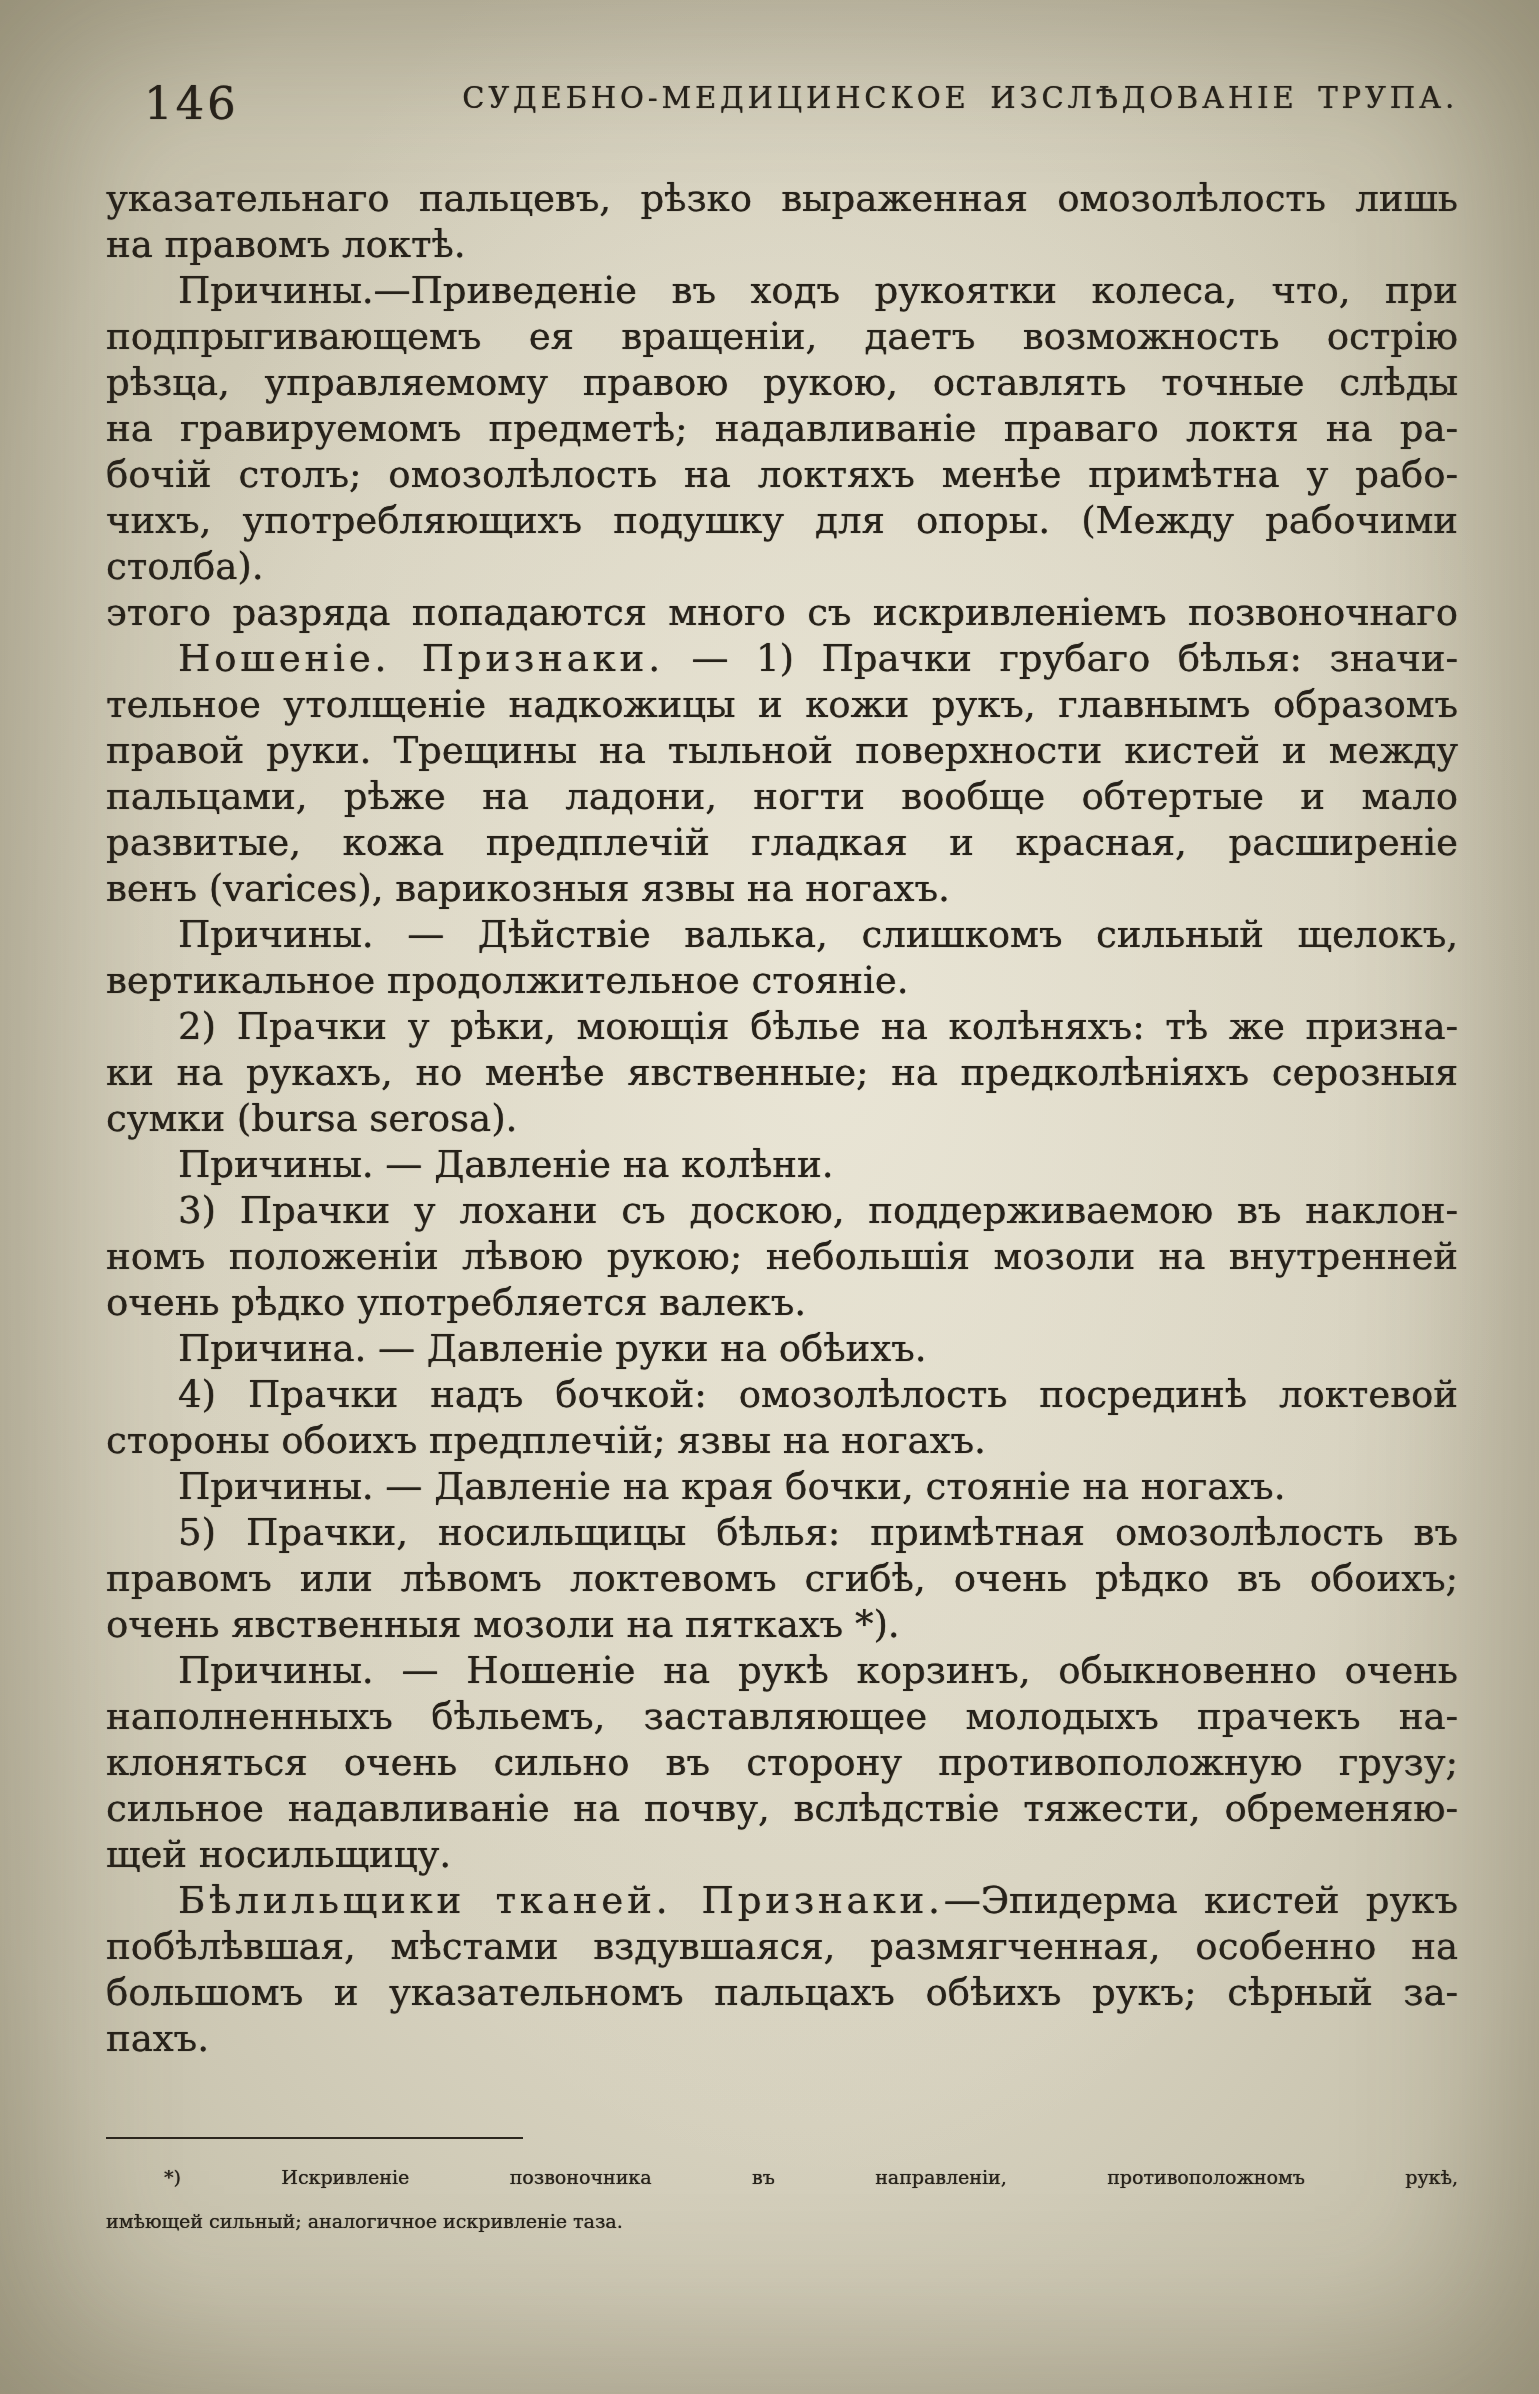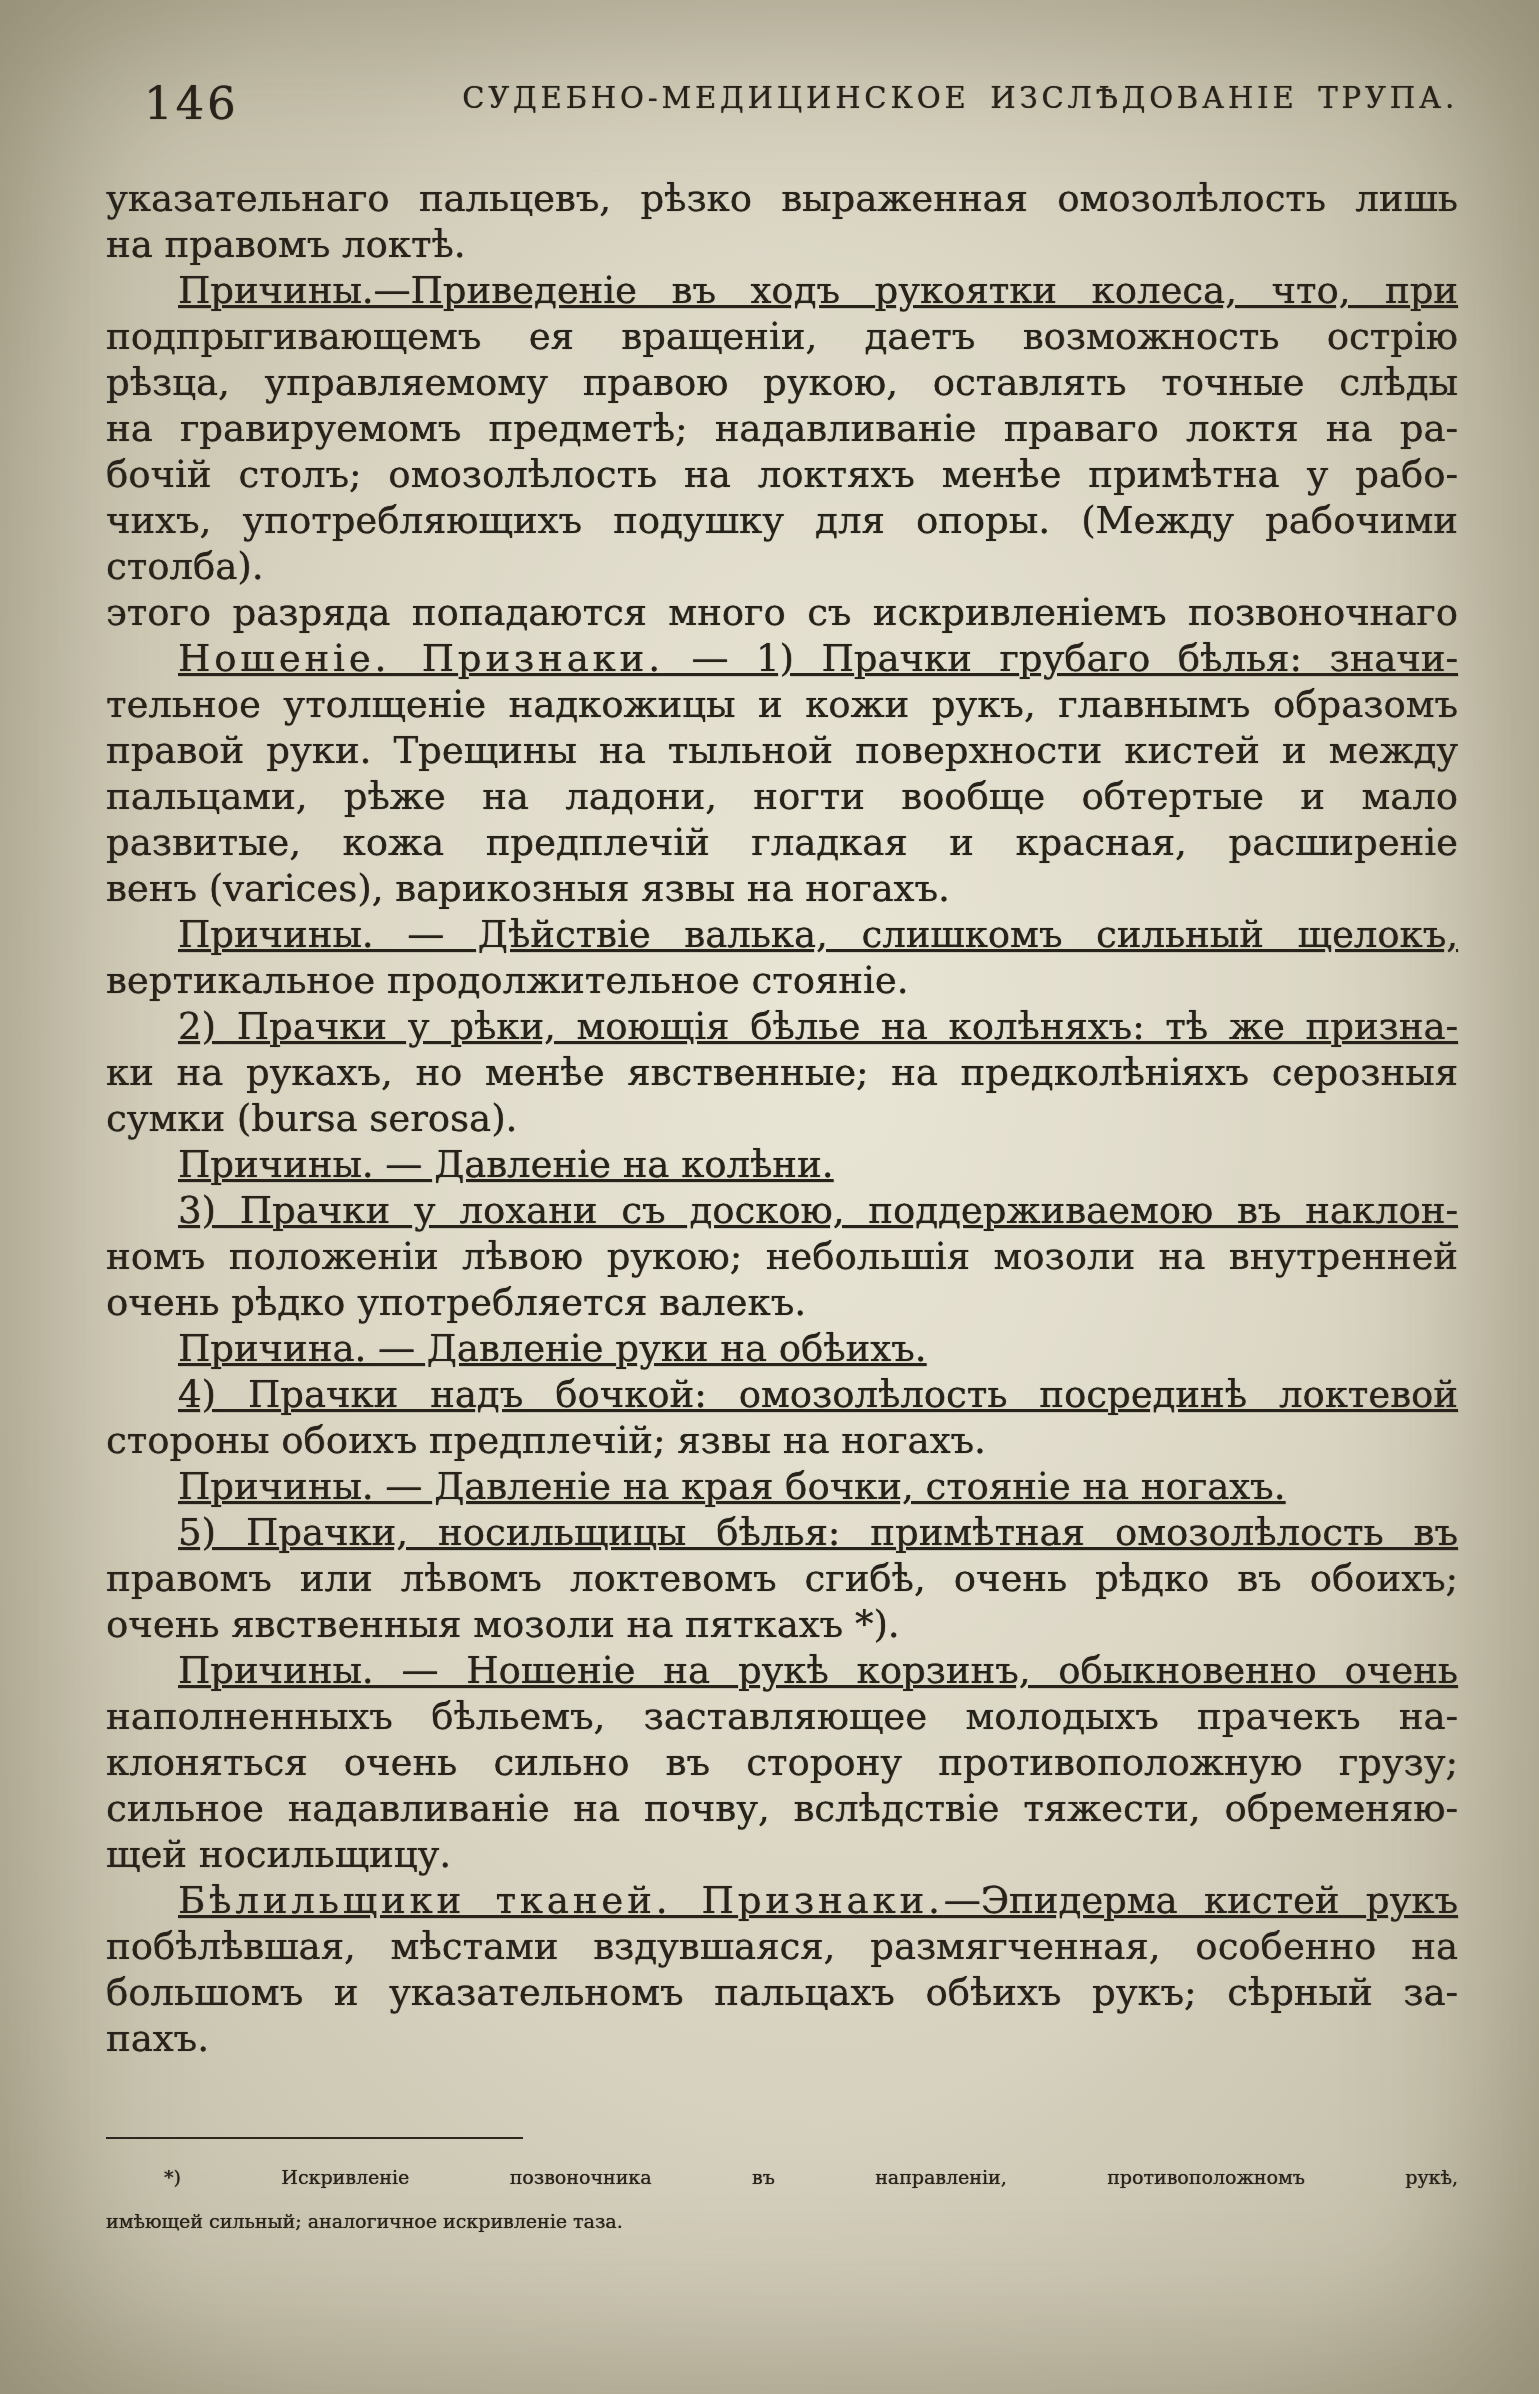--- a/index.html
+++ b/index.html
@@ -17,21 +17,21 @@
   .ink{ text-shadow: 0 0 1px rgba(39,34,26,.65), 0.4px 0.4px 0 rgba(39,34,26,.35); }
   .header{position:absolute; top:77px; left:106px; width:1352px; height:48px;}
   .pagenum{position:absolute; left:0; top:0; font-size:45px; letter-spacing:2.9px;margin-left:38px;}
   .runtitle{display:block; text-align:right; font-size:29px; letter-spacing:3.9px; word-spacing:7.7px; padding-top:3.9px; white-space:nowrap;}
   .body{position:absolute; top:176px; left:106px; width:1352px; font-size:37px;}
   .fnote{position:absolute; top:2155px; left:106px; width:1352px; font-size:19px;}
   .line{display:block; height:46px; line-height:46px; white-space:normal;}
   .fnote .line{height:44px; line-height:44px;}
   .j{text-align:justify; text-align-last:justify;}
   .l{text-align:left;}
-  .ind{text-indent:72px;text-decoration:underline;}
+  .ind{text-indent:72px;}
   .ind2{text-indent:58px;}
   .em{letter-spacing:3.9px;}
   .rule{position:absolute; top:2137px; left:106px; width:417px; height:0; border-top:2.9px solid #2b261e;}
 </style>
 </head>
 <body>
 
 <div class="page">
 
   <div class="header ink">

